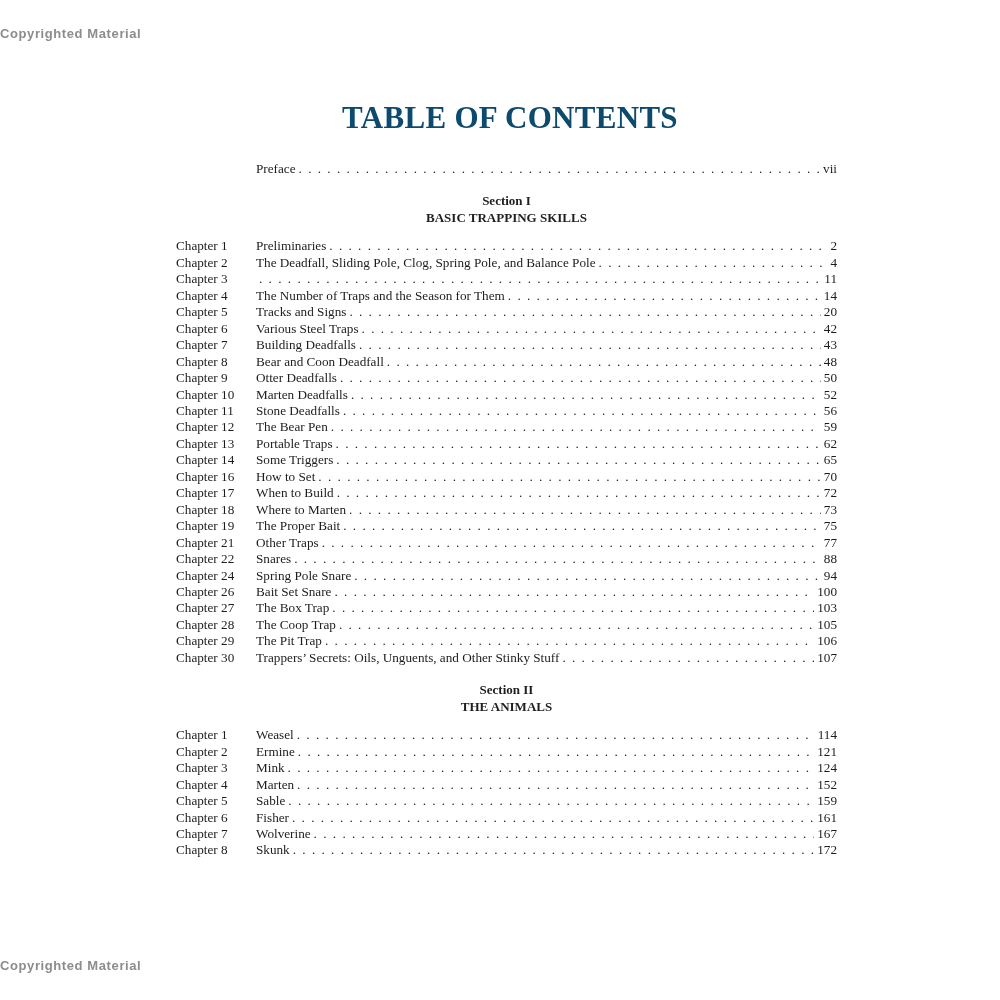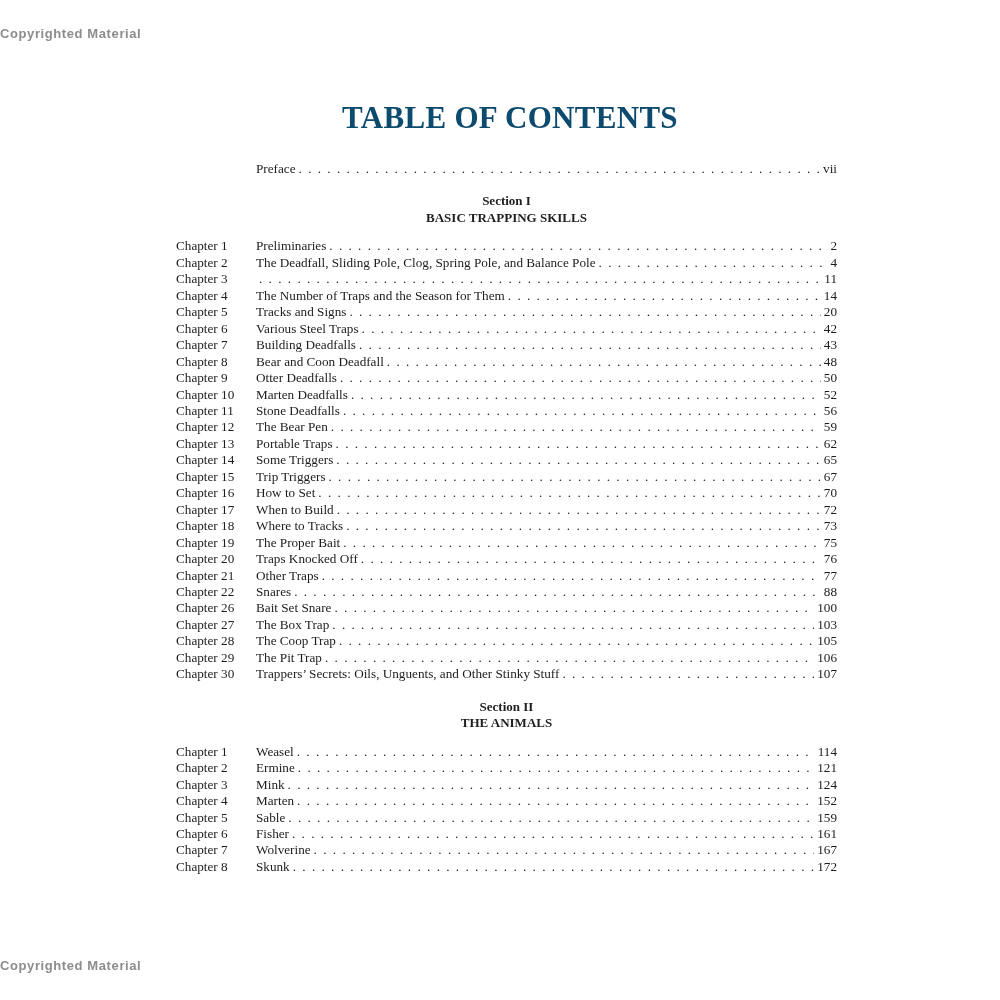--- a/index.html
+++ b/index.html
@@ -170,77 +170,71 @@
     <span class="pg">62</span>
   </div>
 
   <div class="row">
     <span class="ch">Chapter 14</span>
     <span class="ti">Some Triggers</span>
     <span class="dots"></span>
     <span class="pg">65</span>
   </div>
 
-  <div class="row">
-    <span class="ch">Chapter 15</span>
-    <span class="ti">Trip Triggers</span>
-    <span class="dots"></span>
-    <span class="pg">67</span>
-  </div>
 
   <div class="row">
     <span class="ch">Chapter 16</span>
     <span class="ti">How to Set</span>
     <span class="dots"></span>
     <span class="pg">70</span>
   </div>
 
   <div class="row">
     <span class="ch">Chapter 17</span>
     <span class="ti">When to Build</span>
     <span class="dots"></span>
     <span class="pg">72</span>
   </div>
 
   <div class="row">
     <span class="ch">Chapter 18</span>
-    <span class="ti">Where to Tracks</span>
+    <span class="ti">Where to Marten</span>
     <span class="dots"></span>
     <span class="pg">73</span>
   </div>
 
   <div class="row">
     <span class="ch">Chapter 19</span>
     <span class="ti">The Proper Bait</span>
     <span class="dots"></span>
     <span class="pg">75</span>
   </div>
 
-  <div class="row">
-    <span class="ch">Chapter 20</span>
-    <span class="ti">Traps Knocked Off</span>
-    <span class="dots"></span>
-    <span class="pg">76</span>
-  </div>
 
   <div class="row">
     <span class="ch">Chapter 21</span>
     <span class="ti">Other Traps</span>
     <span class="dots"></span>
     <span class="pg">77</span>
   </div>
 
   <div class="row">
     <span class="ch">Chapter 22</span>
     <span class="ti">Snares</span>
     <span class="dots"></span>
     <span class="pg">88</span>
   </div>
 
 
+  <div class="row">
+    <span class="ch">Chapter 24</span>
+    <span class="ti">Spring Pole Snare</span>
+    <span class="dots"></span>
+    <span class="pg">94</span>
+  </div>
 
 
   <div class="row">
     <span class="ch">Chapter 26</span>
     <span class="ti">Bait Set Snare</span>
     <span class="dots"></span>
     <span class="pg">100</span>
   </div>
 
   <div class="row">

